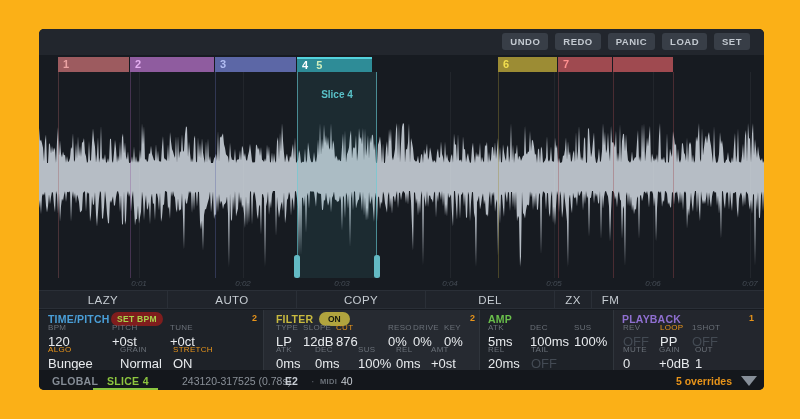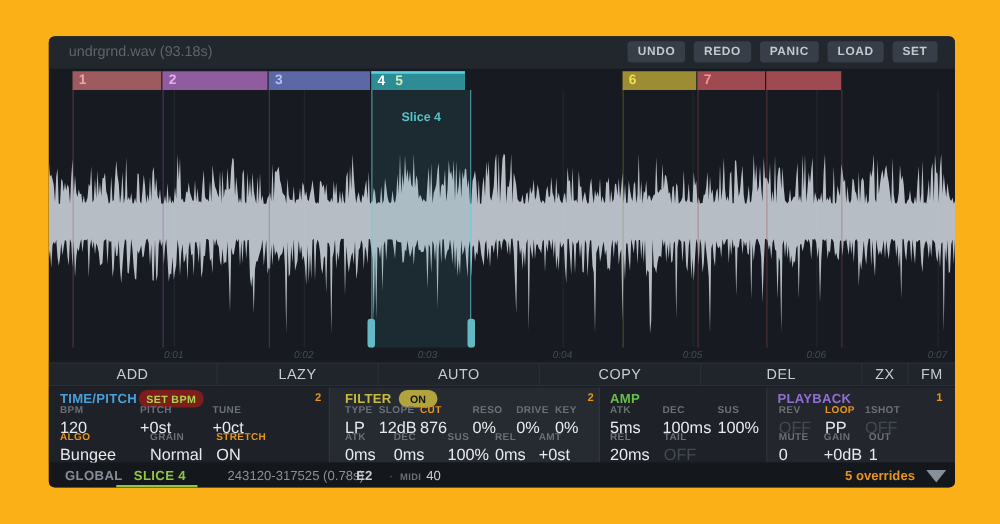--- a/index.html
+++ b/index.html
@@ -62,21 +62,21 @@
 
   .phead { position:absolute; top:3px; font-size:10.5px; font-weight:bold; letter-spacing:.2px; }
   .h-tp { color:#4a9fd8; } .h-f { color:#c9ba3f; } .h-a { color:#6abf4b; } .h-pb { color:#8f6fd0; }
   .pcount { position:absolute; top:3px; font-size:9px; font-weight:bold; color:#e8941a; }
   .badge { position:absolute; top:2px; background:#7f1d1d; color:#a8d44a; font-size:8.5px;
            font-weight:bold; padding:2px 6px; border-radius:7px; letter-spacing:.3px; }
   .pill { position:absolute; top:2px; background:#b1a43e; color:#15180f; font-size:8.5px;
           font-weight:bold; padding:2px 9px; border-radius:8px; }
 
   .pcell { position:absolute; }
-  .plabel { font-size:8px; font-weight:bold; letter-spacing:.3px; color:#6a7078; height:10px; }
+  .plabel { font-size:8px; font-weight:normal; letter-spacing:.3px; color:#6a7078; height:10px; }
   .pval { font-size:13px; color:#e8ebee; margin-top:1px; white-space:nowrap; }
   .accent { color:#e8941a; }
   .dim { color:#434a53; }
   .r1 { top:13px; } .r2 { top:35px; }
 
   
   .statusbar { position:absolute; left:0; top:341px; width:725px; height:20px; background:#14171c; }
   .sb { position:absolute; top:5px; font-size:10.5px; }
   .sb-global { left:13px; color:#868d96; font-weight:bold; letter-spacing:.3px; }
   .sb-slice { left:68px; color:#8dc63f; font-weight:bold; letter-spacing:.3px; }
@@ -91,21 +91,20 @@
   .sb-tri { position:absolute; right:7px; top:6px; width:0; height:0;
             border-left:8px solid transparent; border-right:8px solid transparent;
             border-top:10px solid #878f99; }
 </style>
 </head>
 <body>
 
 <div id="panel">
 
   <div class="titlebar">
-    <div class="title">undrgrnd.wav (93.18s)</div>
     <div class="topbtns">
       <div class="tbtn">UNDO</div>
       <div class="tbtn">REDO</div>
       <div class="tbtn">PANIC</div>
       <div class="tbtn">LOAD</div>
       <div class="tbtn">SET</div>
     </div>
   </div>
 
   <svg id="wave" width="725" height="200">
@@ -142,21 +141,20 @@
 
   <div class="tlabel" style="left:100px">0:01</div>
   <div class="tlabel" style="left:204px">0:02</div>
   <div class="tlabel" style="left:303px">0:03</div>
   <div class="tlabel" style="left:411px">0:04</div>
   <div class="tlabel" style="left:515px">0:05</div>
   <div class="tlabel" style="left:614px">0:06</div>
   <div class="tlabel" style="left:711px">0:07</div>
 
   <div class="toolbar">
-    <div class="titem" style="width:135px">ADD</div>
     <div class="titem" style="width:129px">LAZY</div>
     <div class="titem" style="width:129px">AUTO</div>
     <div class="titem" style="width:129px">COPY</div>
     <div class="titem" style="width:129px">DEL</div>
     <div class="titem" style="width:37px">ZX</div>
     <div class="titem" style="width:37px">FM</div>
   </div>
 
   <div class="params">
 
@@ -199,21 +197,21 @@
           <div class="pval">LP</div>
         </div>
       <div class="pcell r1" style="left:39px">
           <div class="plabel">SLOPE</div>
           <div class="pval">12dB</div>
         </div>
       <div class="pcell r1" style="left:72px">
           <div class="plabel accent">CUT</div>
           <div class="pval">876</div>
         </div>
-      <div class="pcell r1" style="left:114px">
+      <div class="pcell r1" style="left:124px">
           <div class="plabel">RESO</div>
           <div class="pval">0%</div>
         </div>
       <div class="pcell r1" style="left:149px">
           <div class="plabel">DRIVE</div>
           <div class="pval">0%</div>
         </div>
       <div class="pcell r1" style="left:180px">
           <div class="plabel">KEY</div>
           <div class="pval">0%</div>

